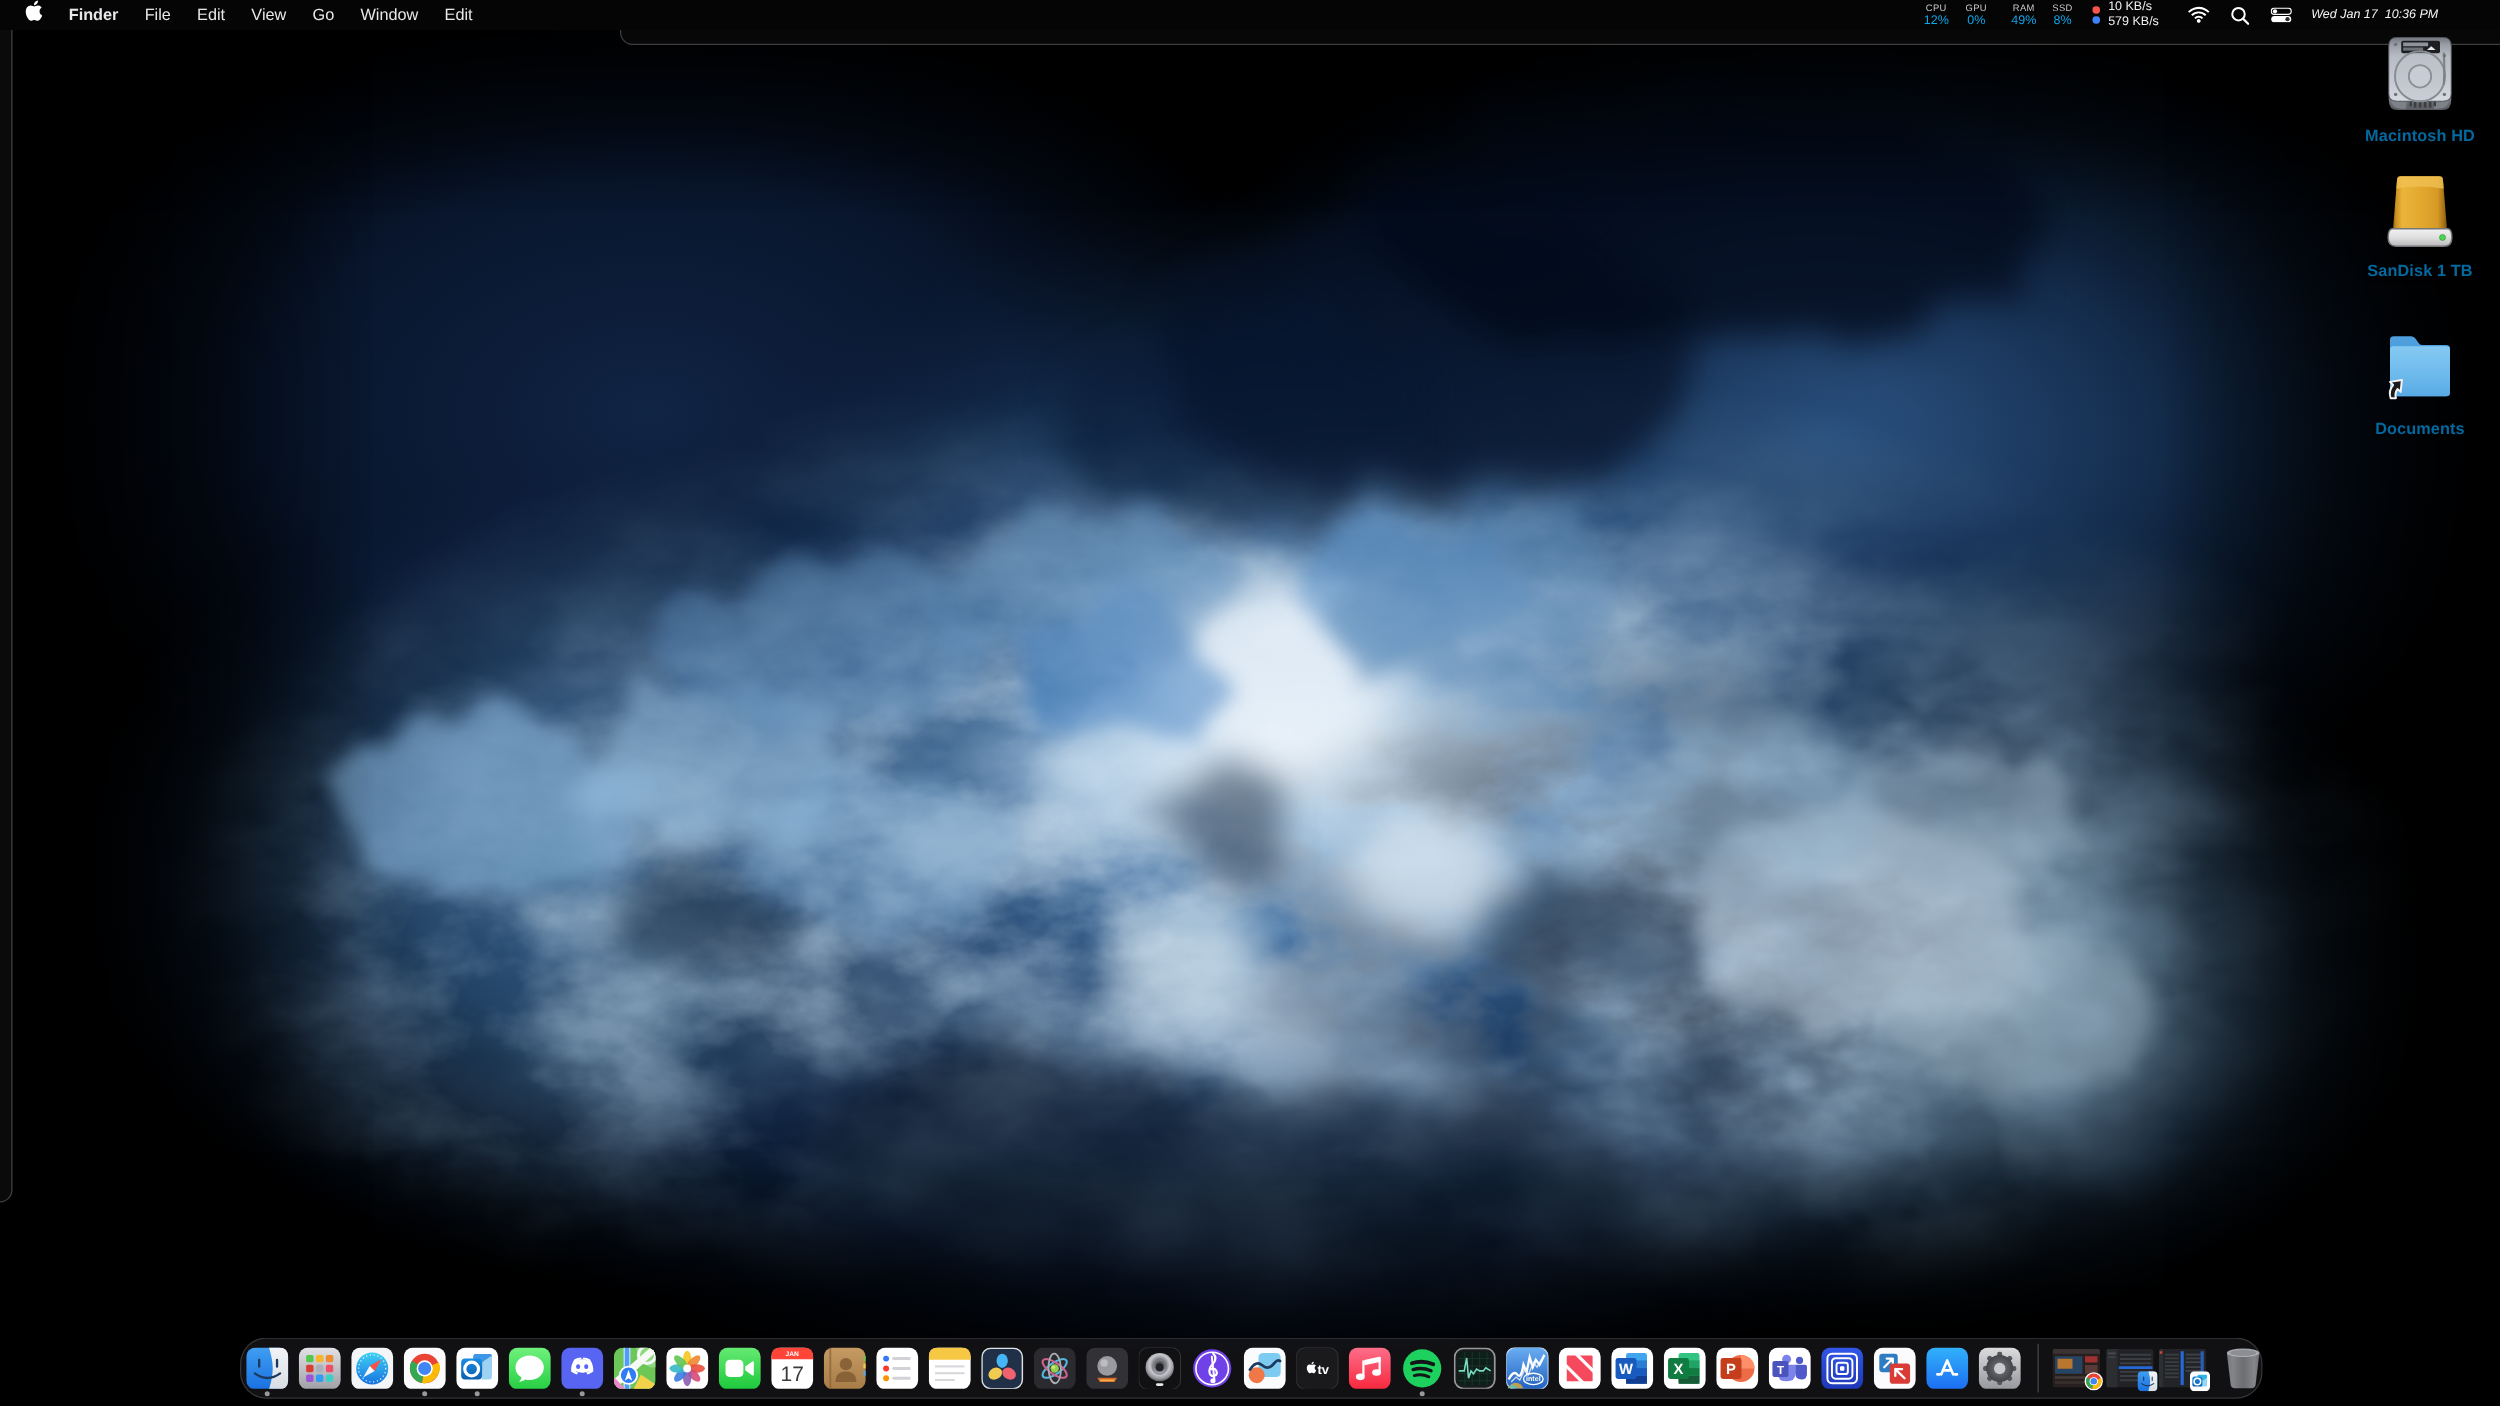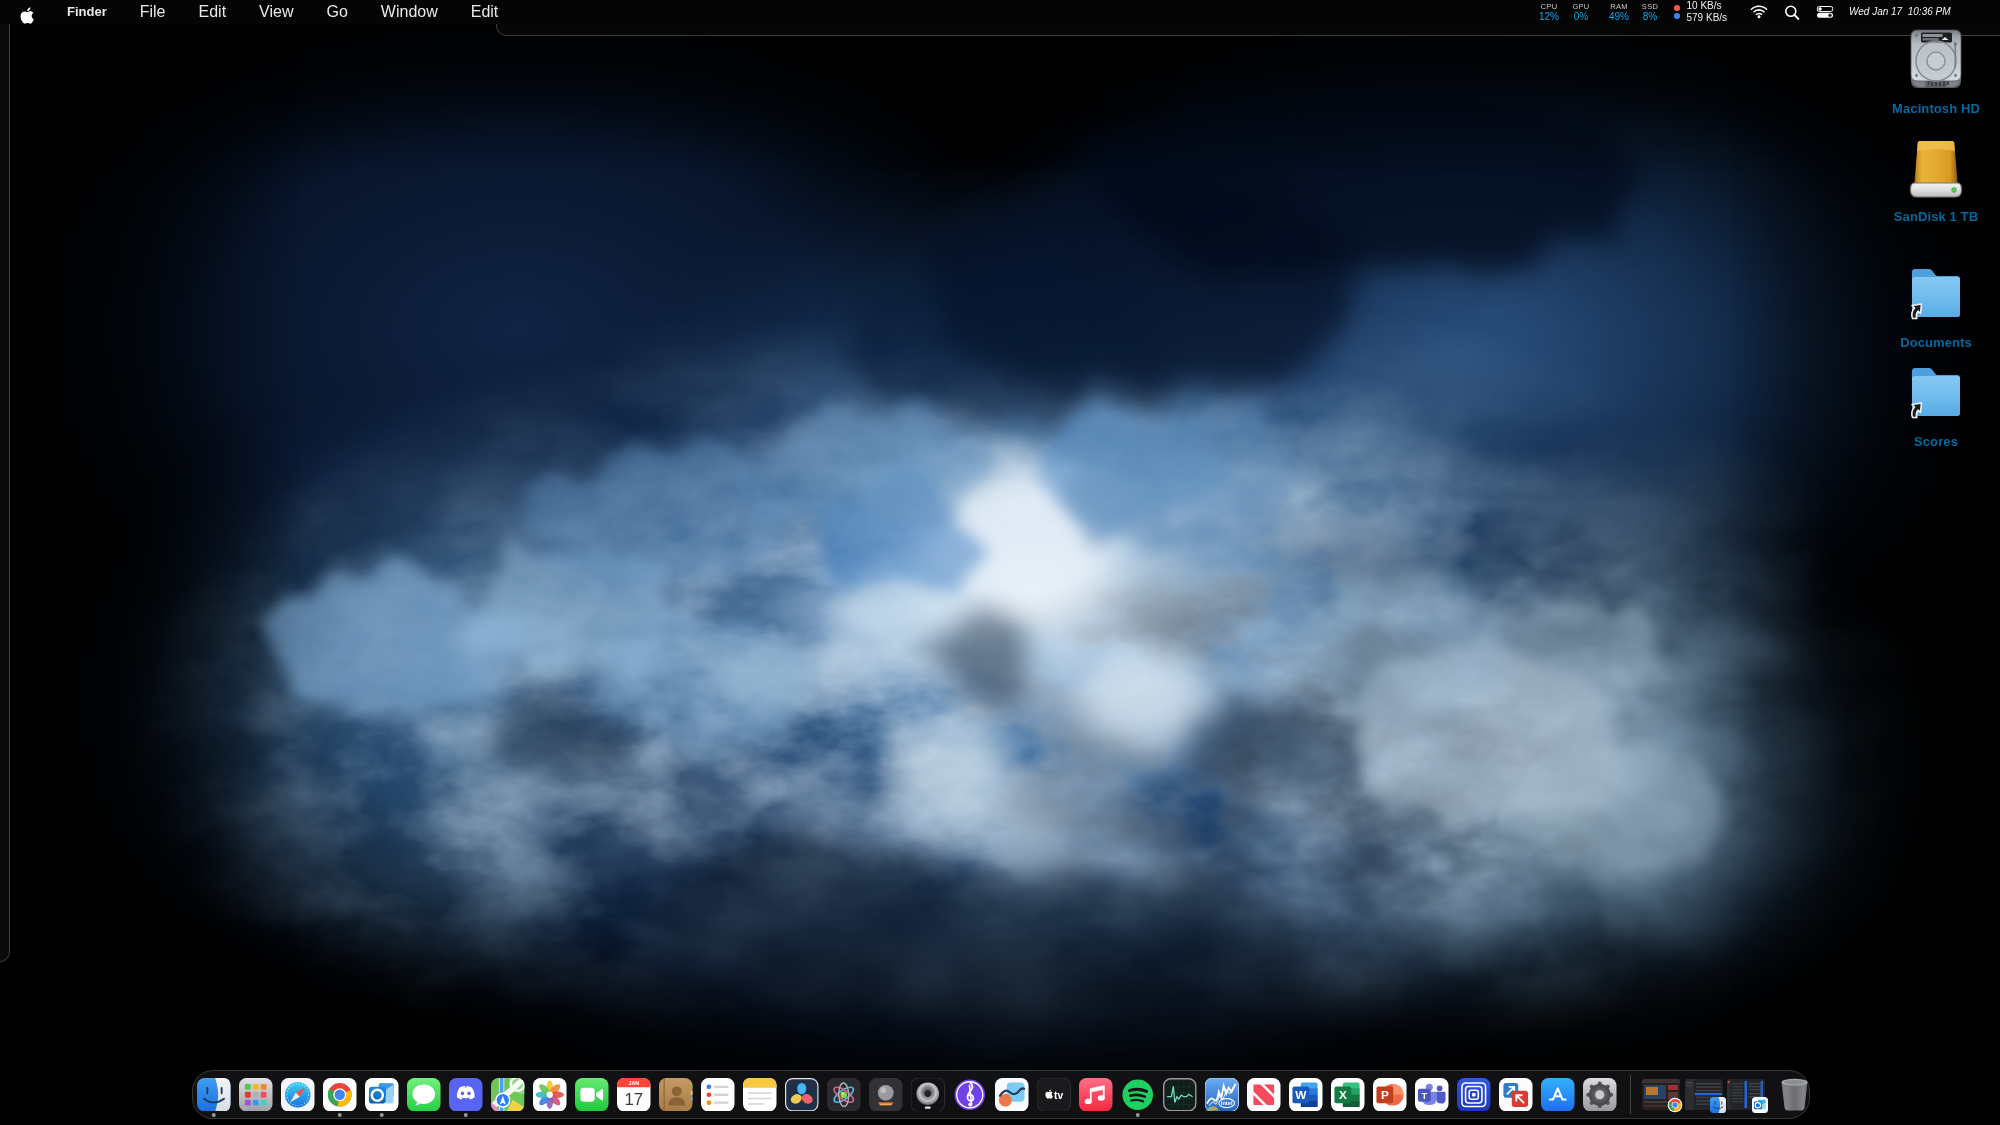--- a/index.html
+++ b/index.html
@@ -2,22 +2,22 @@
 <html><head>
 <meta charset="utf-8">
 <style>
 html,body{margin:0;padding:0;background:#000;}
 *{box-sizing:border-box;}
 #screen{position:relative;width:2000px;height:1125px;overflow:hidden;background:#000;font-family:"Liberation Sans",sans-serif;}
 #wall{position:absolute;left:0;top:0;}
 #winleft{position:absolute;left:-60px;top:14px;width:70px;height:948px;background:#0a0a0b;border:1px solid #414144;border-radius:10px;}
 #wintop{position:absolute;left:496px;top:-14px;width:1530px;height:50px;background:#070708;border:1px solid #3e3e41;border-radius:10px;}
 #menubar{position:absolute;left:0;top:0;width:2000px;height:24px;background:#050506;color:#e8e8ea;font-size:13.5px;display:flex;align-items:center;}
-#menubar .left{display:flex;align-items:flex-end;height:100%;gap:12px;}
-#menubar .mi{padding:0 10.5px;line-height:24px;white-space:nowrap;font-size:16px;}
+#menubar .left{display:flex;align-items:flex-start;height:100%;}
+#menubar .mi{padding:0 10.5px;line-height:24px;white-space:nowrap;font-size:13px;}
 #menubar .apple{padding:0 10.5px 0 20px;display:flex;align-items:center;}
 #menubar .bold{font-weight:bold;padding:0 10.5px;font-size:13px;}
 #mright{position:absolute;left:0;top:0;width:2000px;height:24px;color:#fff;}
 .stat{position:absolute;top:0;height:24px;transform:translateX(-50%);display:flex;flex-direction:column;align-items:center;justify-content:center;line-height:1;}
 .stat .lab{font-size:7.5px;color:#c9c9cc;letter-spacing:0.3px;margin-bottom:1.5px;}
 .stat .val{font-size:10px;color:#0ea5e9;}
 .net{position:absolute;left:1674px;top:0;height:24px;display:flex;align-items:center;}
 .netdots{display:flex;flex-direction:column;margin-right:7px;}
 .netdots i{width:5.5px;height:5.5px;border-radius:50%;display:block;}
 .netdots i.r{background:#f5554a;margin-bottom:2.5px;}
@@ -342,30 +342,20 @@
   </defs>
   <path d="M7 8 Q7 5 10 5 L24 5 Q26 5 27.5 7 L30 10.5 Q31 12 33.5 12 L52 12 Q55 12 55 15 L55 50 Q55 53 52 53 L10 53 Q7 53 7 50 Z" fill="#4d9fdd"></path>
   <path d="M7 15.5 Q7 13 10 13 L52 13 Q55 13 55 15.5 L55 50 Q55 53 52 53 L10 53 Q7 53 7 50 Z" fill="url(#fldf)"></path>
   <g transform="translate(3,39)">
    <path d="M4.5 15.5 Q2.5 9.5 6.5 5 L4 2.5 L13.5 1 L12.5 10.5 L10 8.2 Q7.5 11.5 8.8 15.5 Z" fill="#1b1b1d" stroke="#f4f4f4" stroke-width="1.6" stroke-linejoin="round"></path>
   </g>
  </svg>
  <div class="lbl" style="margin-top:11px;">Documents</div>
 </div>
 
-<div class="dicon" style="left:1876px;top:363px;">
- <svg width="62" height="60" viewBox="0 0 62 60">
-  <path d="M7 8 Q7 5 10 5 L24 5 Q26 5 27.5 7 L30 10.5 Q31 12 33.5 12 L52 12 Q55 12 55 15 L55 50 Q55 53 52 53 L10 53 Q7 53 7 50 Z" fill="#4d9fdd"></path>
-  <path d="M7 15.5 Q7 13 10 13 L52 13 Q55 13 55 15.5 L55 50 Q55 53 52 53 L10 53 Q7 53 7 50 Z" fill="url(#fldf)"></path>
-  <g transform="translate(3,39)">
-   <path d="M4.5 15.5 Q2.5 9.5 6.5 5 L4 2.5 L13.5 1 L12.5 10.5 L10 8.2 Q7.5 11.5 8.8 15.5 Z" fill="#1b1b1d" stroke="#f4f4f4" stroke-width="1.6" stroke-linejoin="round"></path>
-  </g>
- </svg>
- <div class="lbl" style="margin-top:11px;">Scores</div>
-</div>
 
 <div id="dock">
 
  <div class="di">
         <svg viewBox="0 0 34 34">
   <defs>
             <linearGradient id="fnl" x1="0" y1="0" x2="0" y2="1">
               <stop offset="0%" stop-color="#3f9ef2"></stop>
               <stop offset="100%" stop-color="#1a71e0"></stop>
             </linearGradient>

